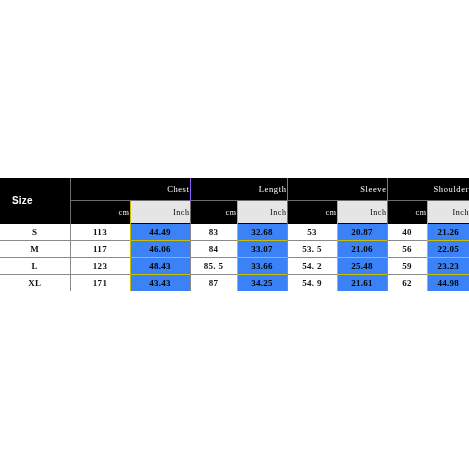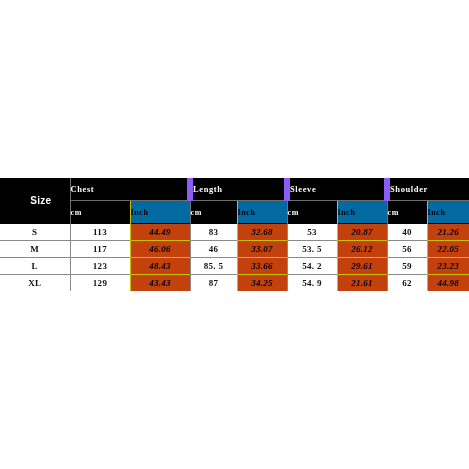--- a/index.html
+++ b/index.html
@@ -26,76 +26,75 @@
     border-collapse: collapse;
     width: 469px;
     table-layout: fixed;
     font-size: 8.5px;
   }
 
   
   .hdr-group, .hdr-unit, .hdr-size {
     background: #000000;
     color: #ffffff;
-    font-weight: bold;
-    text-align: left;
+    font-weight: normal;
+    text-align: right;
     letter-spacing: 0.6px;
     border: none;
     padding: 0;
   }
   .hdr-group {
     height: 22px;
     font-size: 8.5px;
-    border-left: 6px solid #8b5cf6;
+    border-left: 1px solid #8b5cf6;
   }
   .hdr-group.first-group { border-left: 1px solid #6e6e6e; }
   .hdr-unit {
     height: 22px;
     font-size: 8px;
     border-left: 1px solid #6e6e6e;
     border-top: 1px solid #6e6e6e;
     margin-left: 26px;
   }
   .hdr-size {
-    text-align: center;
+    text-align: left;
     padding-left: 12px;
     font-size: 10px;
     font-family: "Liberation Sans", "DejaVu Sans", sans-serif;
     font-weight: bold;
     letter-spacing: 0.2px;
     vertical-align: middle;
     border-left: none;
   }
   .hdr-unit.yellow, .hdr-group.yellow {
-    background: #0369a1;
+    background: #e5e5e5;
     color: #000000;
     border-left: 1px solid #c9bf00;
   }
 
   
   tbody td {
     height: 16px;
     text-align: center;
     font-size: 9px;
     font-weight: bold;
     color: #111111;
     background: #ffffff;
     border-top: 1px solid #8a8a8a;
     border-left: 1px solid #8a8a8a;
     padding: 0;
     letter-spacing: 0.3px;
   }
   tbody tr:first-child td { border-top: 1px solid #000000; }
   tbody td.size-cell { border-left: none; }
   tbody td.yellow {
-    background: #c2410c;
+    background: #3b82f6;
     color: #000000;
     border-left: 1px solid #c9bf00;
     border-top: 1px solid #c9bf00;
-    font-style: italic;
   }
   tbody tr:first-child td.yellow { border-top: 1px solid #000000; }
 </style>
 </head>
 <body>
 
 <div id="size-chart">
   <table class="chart">
     <colgroup>
       <col style="width:70px">
@@ -136,41 +135,41 @@
         <td class="yellow">32.68</td>
         <td>53</td>
         <td class="yellow">20.87</td>
         <td>40</td>
         <td class="yellow">21.26</td>
       </tr>
       <tr>
         <td class="size-cell">M</td>
         <td>117</td>
         <td class="yellow">46.06</td>
-        <td>46</td>
+        <td>84</td>
         <td class="yellow">33.07</td>
         <td>53. 5</td>
-        <td class="yellow">26.12</td>
+        <td class="yellow">21.06</td>
         <td>56</td>
         <td class="yellow">22.05</td>
       </tr>
       <tr>
         <td class="size-cell">L</td>
         <td>123</td>
         <td class="yellow">48.43</td>
         <td>85. 5</td>
         <td class="yellow">33.66</td>
         <td>54. 2</td>
-        <td class="yellow">29.61</td>
+        <td class="yellow">25.48</td>
         <td>59</td>
         <td class="yellow">23.23</td>
       </tr>
       <tr>
         <td class="size-cell">XL</td>
-        <td>129</td>
+        <td>171</td>
         <td class="yellow">43.43</td>
         <td>87</td>
         <td class="yellow">34.25</td>
         <td>54. 9</td>
         <td class="yellow">21.61</td>
         <td>62</td>
         <td class="yellow">44.98</td>
       </tr>
     </tbody>
   </table>

